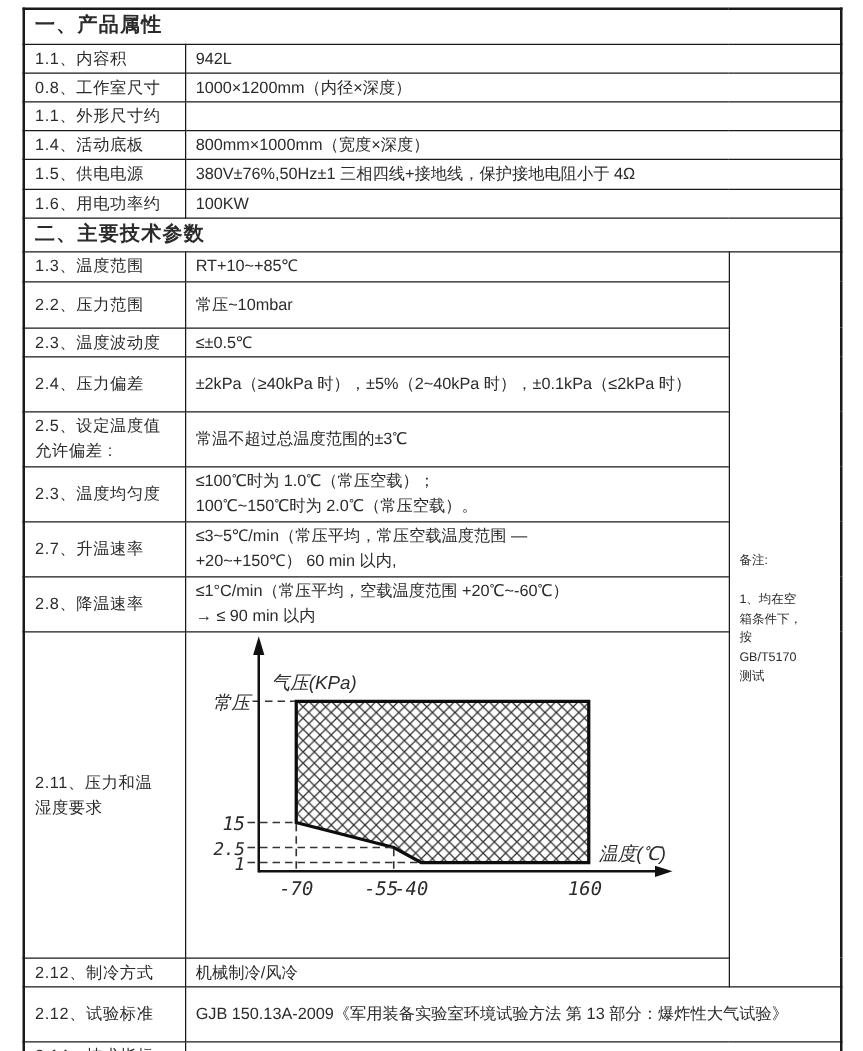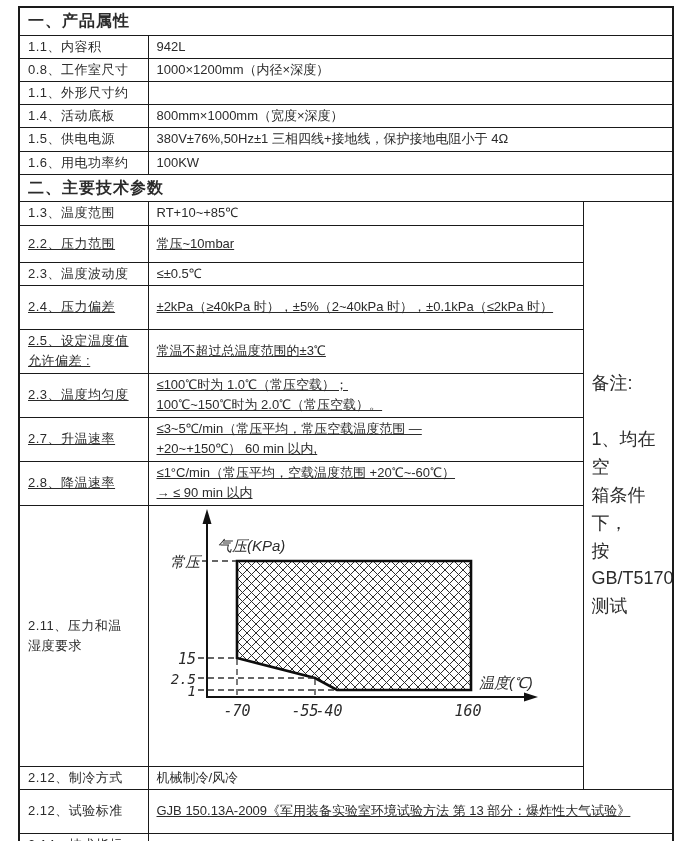--- a/index.html
+++ b/index.html
@@ -27,25 +27,25 @@
     overflow: hidden;
   }
   table.spec { border: 2px solid #1a1a1a; }
   td.sec {
     font-weight: bold;
     font-size: 16px;
     letter-spacing: 1px;
   }
   td.lbl { letter-spacing: 0.5px; }
   .ml { white-space: pre-line; }
-  td.vtop { vertical-align: top; padding-top: 4px; text-decoration: underline; }
+  td.vtop { vertical-align: top; padding-top: 4px; }
   td.remark {
     vertical-align: middle;
     white-space: pre-line;
-    font-size: 18px;
+    font-size: 10px;
     line-height: 1.75;
     padding-left: 9px;
   }
   td.chart-cell { padding: 0; position: relative; font-style: italic; }
   svg text { fill: #2b2b2b; }
   svg .num { font-family: "DejaVu Sans Mono", monospace; }
 </style>
 </head>
 <body>
 

